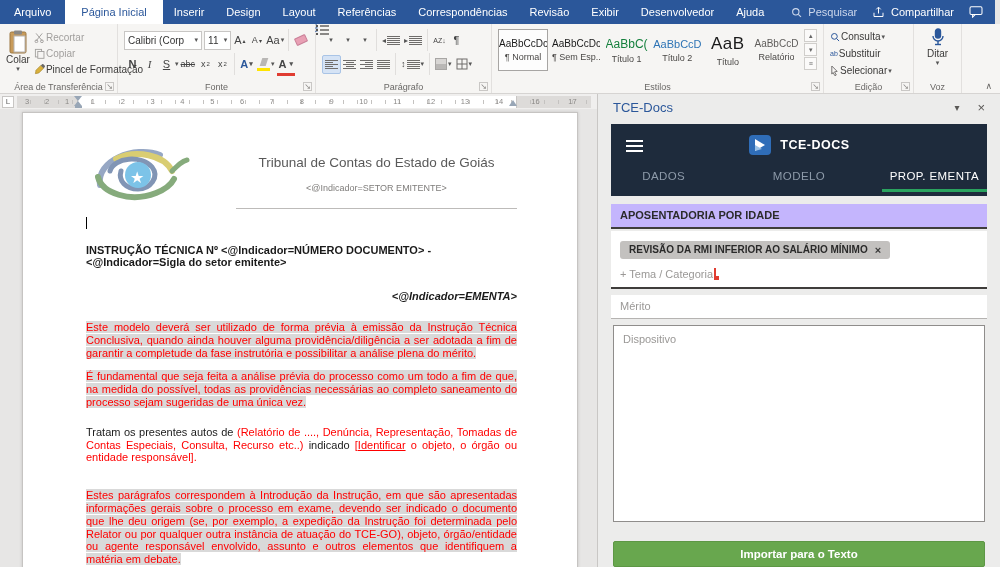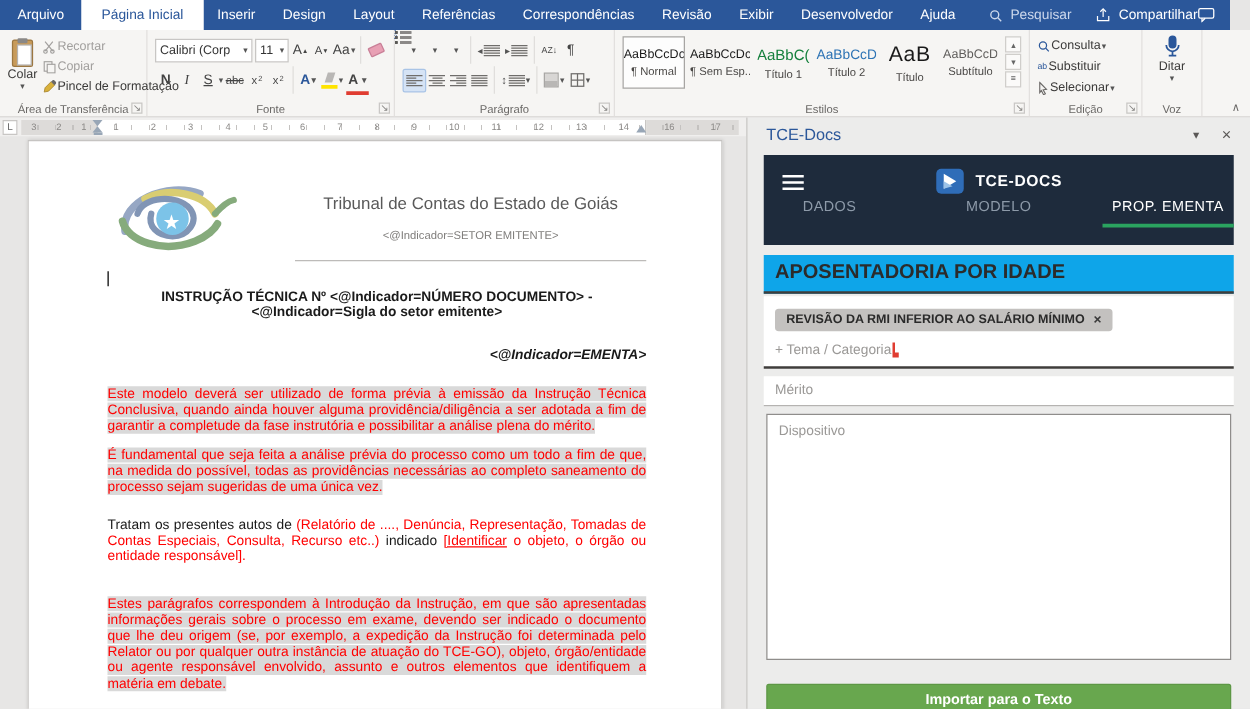--- a/index.html
+++ b/index.html
@@ -1,27 +1,27 @@
 <!DOCTYPE html>
 <html><head>
 <meta charset="utf-8">
 <style>
   * { box-sizing: border-box; margin: 0; padding: 0; }
   html,body { width:1000px; height:567px; overflow:hidden;
     font-family:"Liberation Sans", sans-serif; background:#e7e6e5; }
 
   
-  .titlebar { position:absolute; top:0; left:0; right:16px; height:24px;
+  .titlebar { position:absolute; top:0; left:0; right:5px; height:24px;
     background:#2b579a; display:flex; align-items:stretch; color:#fff; font-size:11px; }
   .tab { display:flex; align-items:center; padding:0 11px; cursor:default; white-space:nowrap; }
   .tab.file { padding:0 14px; }
   .tab.active { background:#fff; color:#2b579a; padding:0 16px; }
   .searchbox { display:flex; align-items:center; gap:6px; margin-left:16px; color:#cdd8ec; }
   .searchbox svg { stroke:#cdd8ec; }
-  .tb-right { margin-left:auto; display:flex; align-items:center; gap:0; padding-right:12px; }
+  .tb-right { margin-left:auto; display:flex; align-items:center; gap:15px; padding-right:12px; }
   .share { display:flex; align-items:center; gap:6px; }
 
   
   .ribbon { position:absolute; top:24px; left:0; right:0; height:70px;
     background:#f6f5f3; border-bottom:1px solid #d6d4d2; display:flex; font-size:10px; color:#3b3a39; }
   .grp { position:relative; border-right:1px solid #e2e0de; padding:4px 6px 15px 6px; height:100%; }
   .grp-label { position:absolute; bottom:1px; left:0; right:0; text-align:center;
     font-size:9px; color:#6a6866; white-space:nowrap; }
   .launcher { position:absolute; bottom:2px; right:3px; font-size:8px; color:#8a8886;
     border:1px solid #c9c7c5; width:9px; height:9px; line-height:7px; text-align:center; }
@@ -117,47 +117,47 @@
   .page { position:absolute; left:22px; top:18px; width:556px; height:760px;
     background:#fff; border:1px solid #c6c4c2; box-shadow:0 0 3px rgba(0,0,0,.15); }
   .page-inner { padding:28px 60px 0 63px; font-size:11px; line-height:12.8px; color:#1a1a1a; }
   .dochead { display:flex; align-items:flex-start; }
   .logo-cell { width:150px; flex:none; }
   .head-cell { flex:1; text-align:center; border-bottom:1px solid #bdbbb9; padding-bottom:13px; }
   .head-title { font-size:13.5px; color:#595959; margin-top:16px; }
   .head-sub { font-size:9px; color:#7f7d7b; margin-top:12px; }
   .cursor-line { margin-top:8px; height:13px; }
   .txt-cursor { display:inline-block; width:1px; height:12px; background:#000; }
-  .p-instr { margin-top:2px; text-align:center; font-weight:700; }
+  .p-instr { margin-top:14px; text-align:left; font-weight:700; }
   .p-ementa { margin-top:21px; text-align:right; font-weight:700; font-style:italic; }
   .p-note { margin-top:18px; text-align:justify; color:#ff0000; }
   .p-note + .p-note { margin-top:11px; }
   .hl { background:#d9d9d9; }
   .p-tratam { margin-top:17px; text-align:justify; }
   .red { color:#ff0000; }
   .redlink { color:#ff0000; text-decoration:underline; }
   .p-note.last { margin-top:25px; }
 
   
   .panel { position:absolute; left:597px; top:0; right:0; bottom:0;
     background:#ececeb; border-left:1px solid #c9c7c5; }
   .pane-head { height:27px; display:flex; align-items:center; padding:0 15px; }
   .pane-title { color:#2b579a; font-size:13px; }
   .pane-acts { margin-left:auto; display:flex; gap:18px; color:#5a5856; font-size:10px; align-items:center; }
   .navy { margin:3px 13px 0; height:72px; background:#1e2b3c; position:relative; }
   .burger { position:absolute; left:15px; top:16px; width:17px; }
   .burger div { height:2px; background:#fff; margin-bottom:3px; }
   .brand { position:absolute; top:10px; left:0; right:0; display:flex; align-items:center;
     justify-content:center; gap:8px; color:#fff; font-size:12.5px; font-weight:700; letter-spacing:.5px; }
-  .ptabs { position:absolute; bottom:14px; left:0; right:0; display:flex;gap:30px; }
+  .ptabs { position:absolute; bottom:4px; left:0; right:0; display:flex;gap:30px; }
   .ptab { flex:1; text-align:center; font-size:11.5px; letter-spacing:.4px; color:#8d9aa9;
     padding-bottom:7px; border-bottom:3px solid transparent; }
   .ptab.active { color:#fff; border-bottom-color:#2aa35f; }
-  .f-tipo { margin:8px 13px 0; background:#0ea5e9; border-bottom:2px solid #3f3d3b;
-    padding:5px 9px 6px; font-size:16px; font-weight:600; color:#2b2b2b; }
+  .f-tipo { margin:8px 13px 0; background:#c4b5fd; border-bottom:2px solid #3f3d3b;
+    padding:5px 9px 6px; font-size:11px; font-weight:600; color:#2b2b2b; }
   .f-chips { margin:2px 13px 0; background:#fff; border-bottom:2px solid #3f3d3b; padding:8px 9px 7px; }
   .chip { display:inline-flex; align-items:center; gap:7px; background:#c3c1bf; color:#2a2a2a;
     font-size:10px; font-weight:600; padding:3px 9px; border-radius:3px; }
   .chip-x { font-weight:700; font-size:11px; color:#3a3a3a; }
   .add-row { margin-top:9px; font-size:11px; color:#9a9896; display:flex; align-items:center; }
   .caret-red { width:2px; height:12px; background:#e03c31; margin-left:1px; position:relative; }
   .caret-red::after { content:""; position:absolute; left:2px; bottom:0; width:3px; height:4px; background:#e03c31; }
   .f-merito { margin:6px 13px 0; background:#fff; border-bottom:1px solid #b5b3b1;
     padding:5px 9px 6px; font-size:11px; color:#9a9896; }
   .f-disp { margin:6px 15px 0; background:#fff; border:1px solid #8f8d8b; height:197px;
@@ -382,21 +382,21 @@
     <div class="stylecard st-h2">
       <span class="st-sample">AaBbCcD</span>
       <span class="st-name">Título 2</span>
     </div>
     <div class="stylecard st-t">
       <span class="st-sample">AaB</span>
       <span class="st-name">Título</span>
     </div>
     <div class="stylecard st-sub">
       <span class="st-sample">AaBbCcD</span>
-      <span class="st-name">Subtítulo</span>
+      <span class="st-name">Relatório</span>
     </div>
     <div class="st-scroll">
       <div>▴</div>
       <div>▾</div>
       <div>≡</div>
     </div>
     <div class="grp-label">Estilos</div>
     <div class="launcher">↘</div>
   </div>
 

